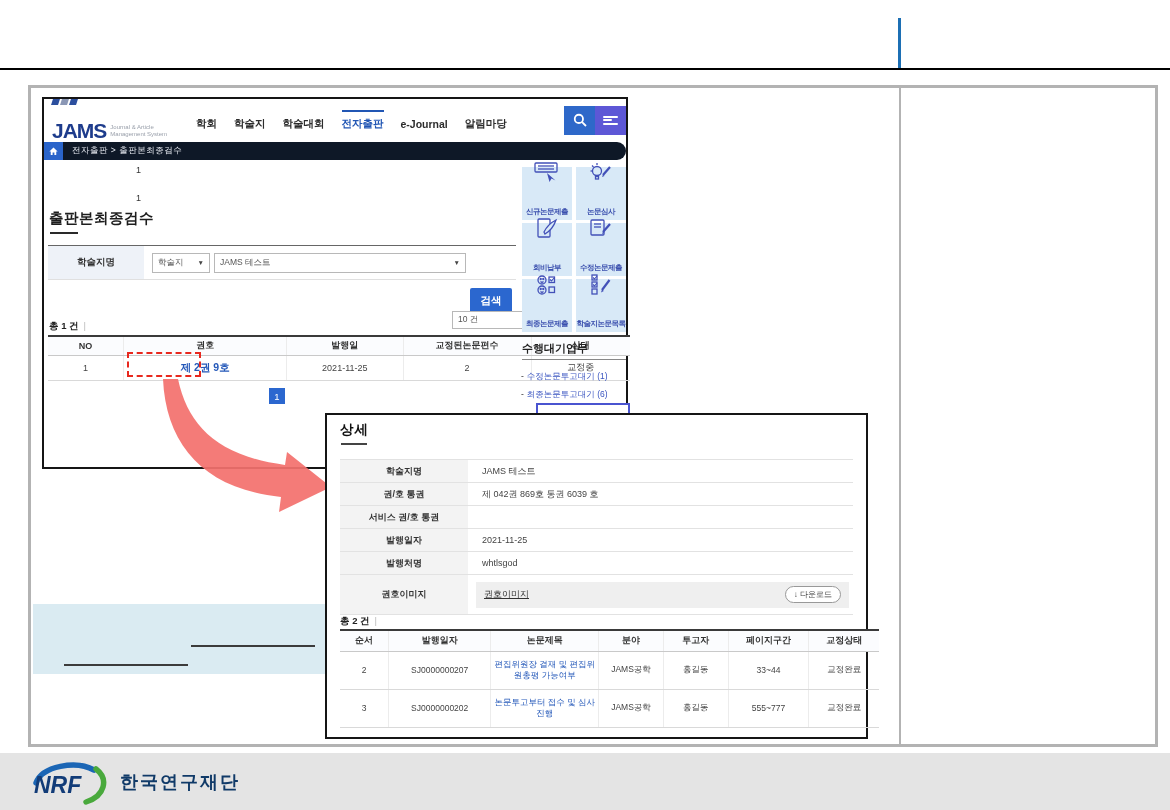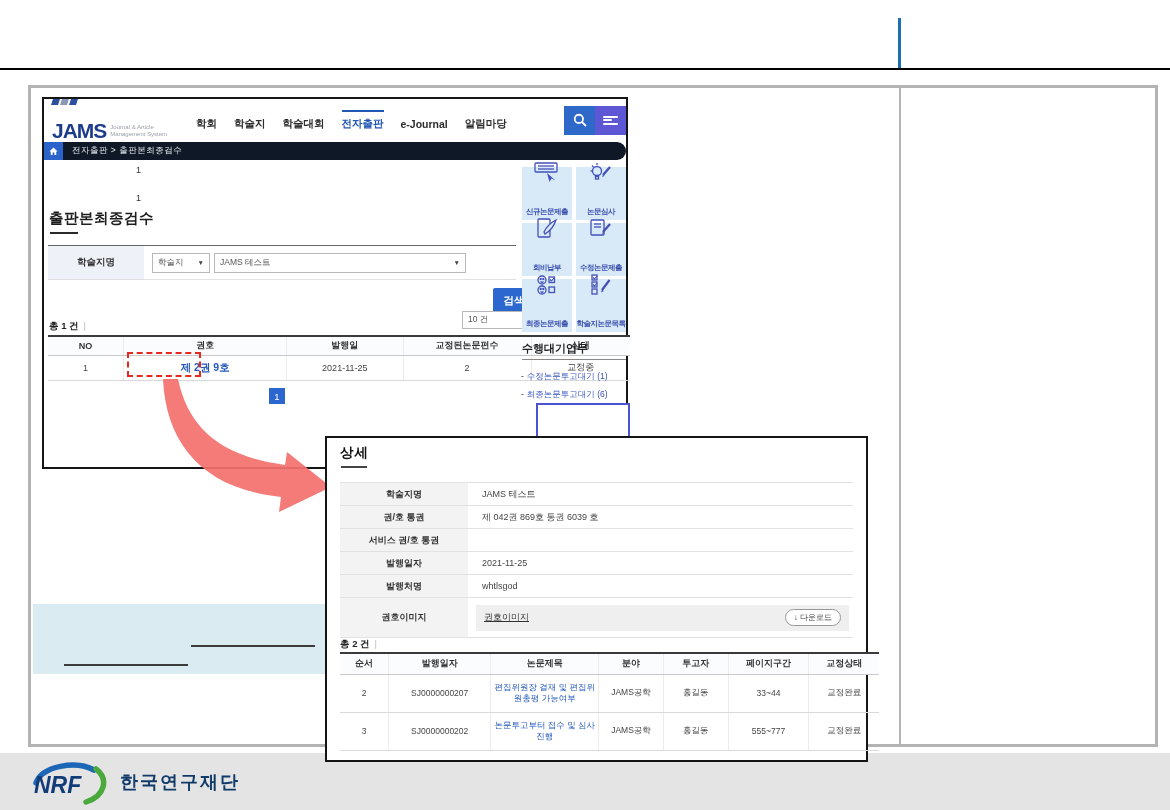--- a/index.html
+++ b/index.html
@@ -42,22 +42,22 @@
   .pg-title { position:absolute; left:5px; top:110px; font-size:14.5px; font-weight:bold; color:#1d1d1d; letter-spacing:0.5px; }
   .pg-title-ul { position:absolute; left:6px; top:133px; width:28px; height:2px; background:#2a2a2a; }
 
   .search-form { position:absolute; left:4px; top:146px; width:468px; height:35px; border-top:1px solid #666; border-bottom:1px solid #e0e0e0; display:flex; align-items:center; }
   .sf-label { width:96px; height:100%; background:#eef2f8; display:flex; align-items:center; justify-content:center; font-size:9.5px; font-weight:bold; color:#333; }
   .dd { height:20px; border:1px solid #b8b8b8; background:#fff; display:flex; align-items:center; justify-content:space-between; padding:0 5px; font-size:8.5px; color:#555; }
   .dd .caret { font-size:6.5px; color:#444; }
   .dd1 { width:58px; margin-left:8px; }
   .dd2 { width:252px; margin-left:4px; }
 
-  .btn-verify { position:absolute; left:426px; top:189px; width:42px; height:26px; background:#2b67cf; color:#fff; font-size:10.5px; font-weight:bold; display:flex; align-items:center; justify-content:center; border-radius:2px;margin-left:23px; }
-  .dd-size { position:absolute; left:418px; top:212px; width:82px; height:18px; }
+  .btn-verify { position:absolute; left:426px; top:189px; width:42px; height:26px; background:#2b67cf; color:#fff; font-size:10.5px; font-weight:bold; display:flex; align-items:center; justify-content:center; border-radius:2px; }
+  .dd-size { position:absolute; left:408px; top:212px; width:82px; height:18px; }
   .total-line { position:absolute; left:5px; top:221px; font-size:9.5px; font-weight:bold; color:#222; }
   .pipe { color:#bbb; font-weight:normal; margin-left:5px; }
 
   table.grid { border-collapse:collapse; table-layout:fixed; width:100%; }
   .grid th { background:#fbfcfe; font-size:9px; font-weight:bold; color:#333; height:19px; border-bottom:1px solid #c9c9c9; border-left:1px solid #ececec; text-align:center; }
   .grid td { font-size:9px; color:#444; border-bottom:1px solid #d9d9d9; border-left:1px solid #ececec; text-align:center; }
   .grid th:first-child, .grid td:first-child { border-left:none; }
   .main-table { position:absolute; left:4px; top:236px; width:468px; border-top:2px solid #3a3a3a; }
   .main-table td { height:25px; }
   .issue-link { color:#2458b9; font-weight:bold; font-size:10.5px; text-decoration:none; }
@@ -72,21 +72,21 @@
   .todo-item { position:absolute; left:477px; font-size:8.5px; color:#3a55c0; white-space:nowrap; }
   .todo-item .dash { color:#333; margin-right:3px; }
   .todo-bluebox { position:absolute; left:492px; top:304px; width:94px; height:40px; border:2px solid #4a54d0; background:#fff; }
 
   
   .callout { left:33px; top:604px; width:295px; height:70px; background:#daebf2; z-index:1; }
   .redact { height:2px; background:#3b3b3b; z-index:3; }
   .arrow-svg { left:130px; top:360px; z-index:4; }
 
   
-  .popup { left:325px; top:413px; width:543px; height:326px; border:2px solid #151515; background:#fff; z-index:6;margin-top:23px; }
+  .popup { left:325px; top:413px; width:543px; height:326px; border:2px solid #151515; background:#fff; z-index:6; }
   .pp-title { position:absolute; left:13px; top:6px; font-size:13.5px; font-weight:bold; color:#111; letter-spacing:1px; }
   .pp-title-ul { position:absolute; left:14px; top:28px; width:26px; height:2px; background:#444; }
   .pp-fields { position:absolute; left:13px; top:44px; width:513px; border-top:1px solid #e2e2e2; }
   .f-row { display:flex; border-bottom:1px solid #e2e2e2; min-height:23px; }
   .f-row.tall { min-height:40px; align-items:center; }
   .f-label { width:128px; background:#f3f3f3; display:flex; align-items:center; justify-content:center; font-size:9px; font-weight:bold; color:#333; }
   .f-value { flex:1; display:flex; align-items:center; padding-left:14px; font-size:9px; color:#444; }
   .img-bar { flex:1; height:26px; background:#efefef; display:flex; align-items:center; justify-content:space-between; padding:0 8px; margin-right:4px; }
   .img-link { font-size:9px; color:#333; text-decoration:underline; }
   .pill { border:1px solid #999; border-radius:9px; background:#fff; font-size:8px; color:#444; padding:2px 8px; white-space:nowrap; }

